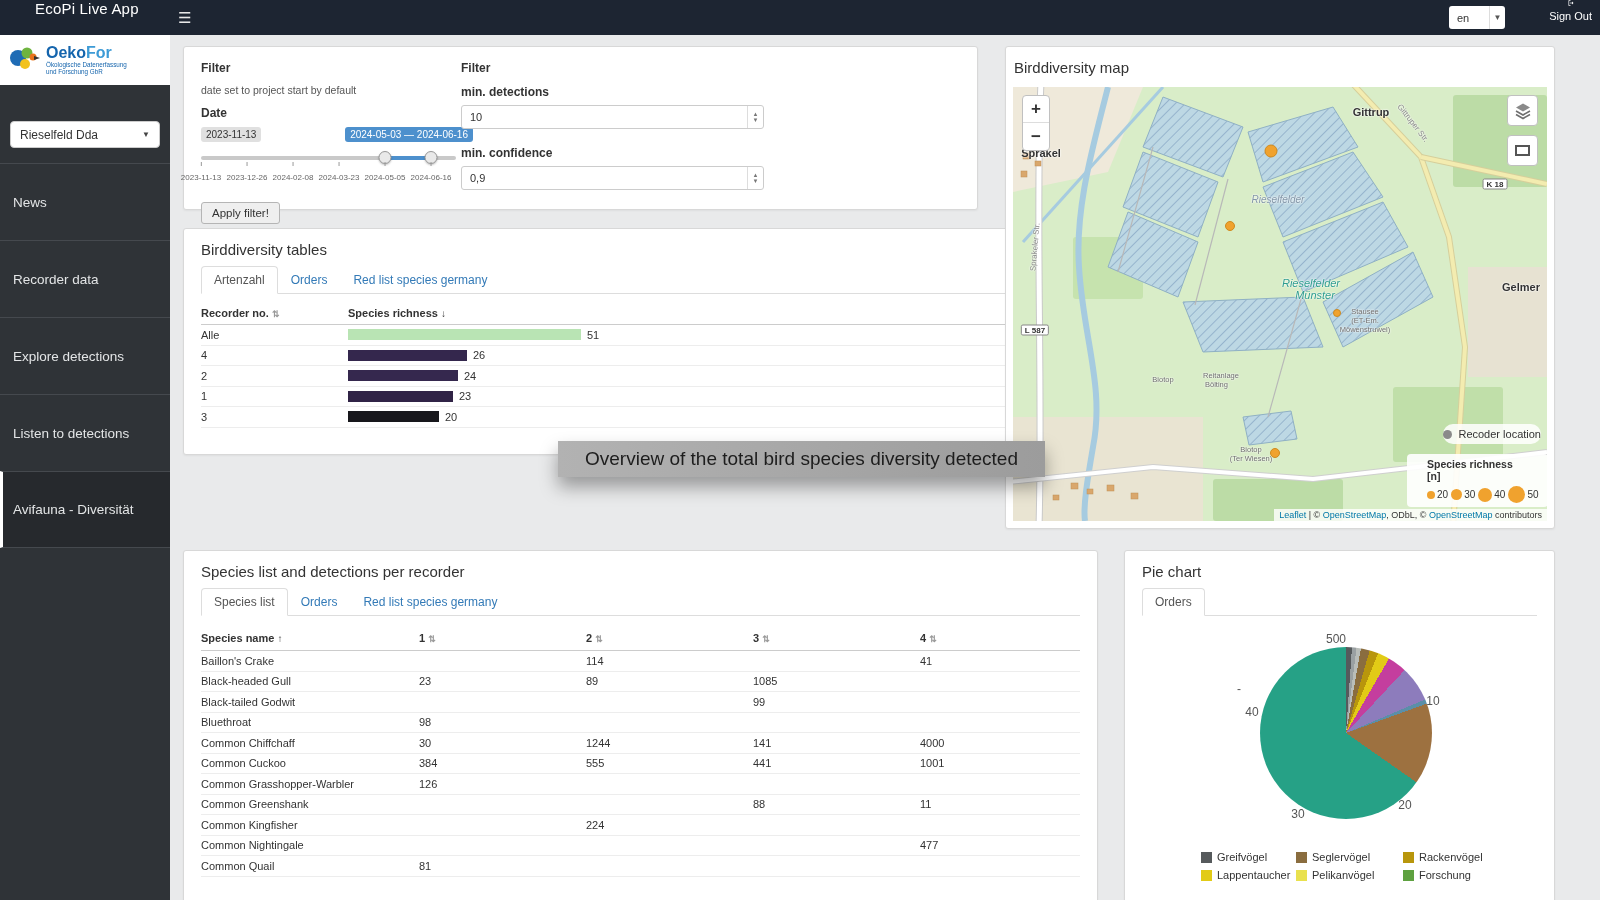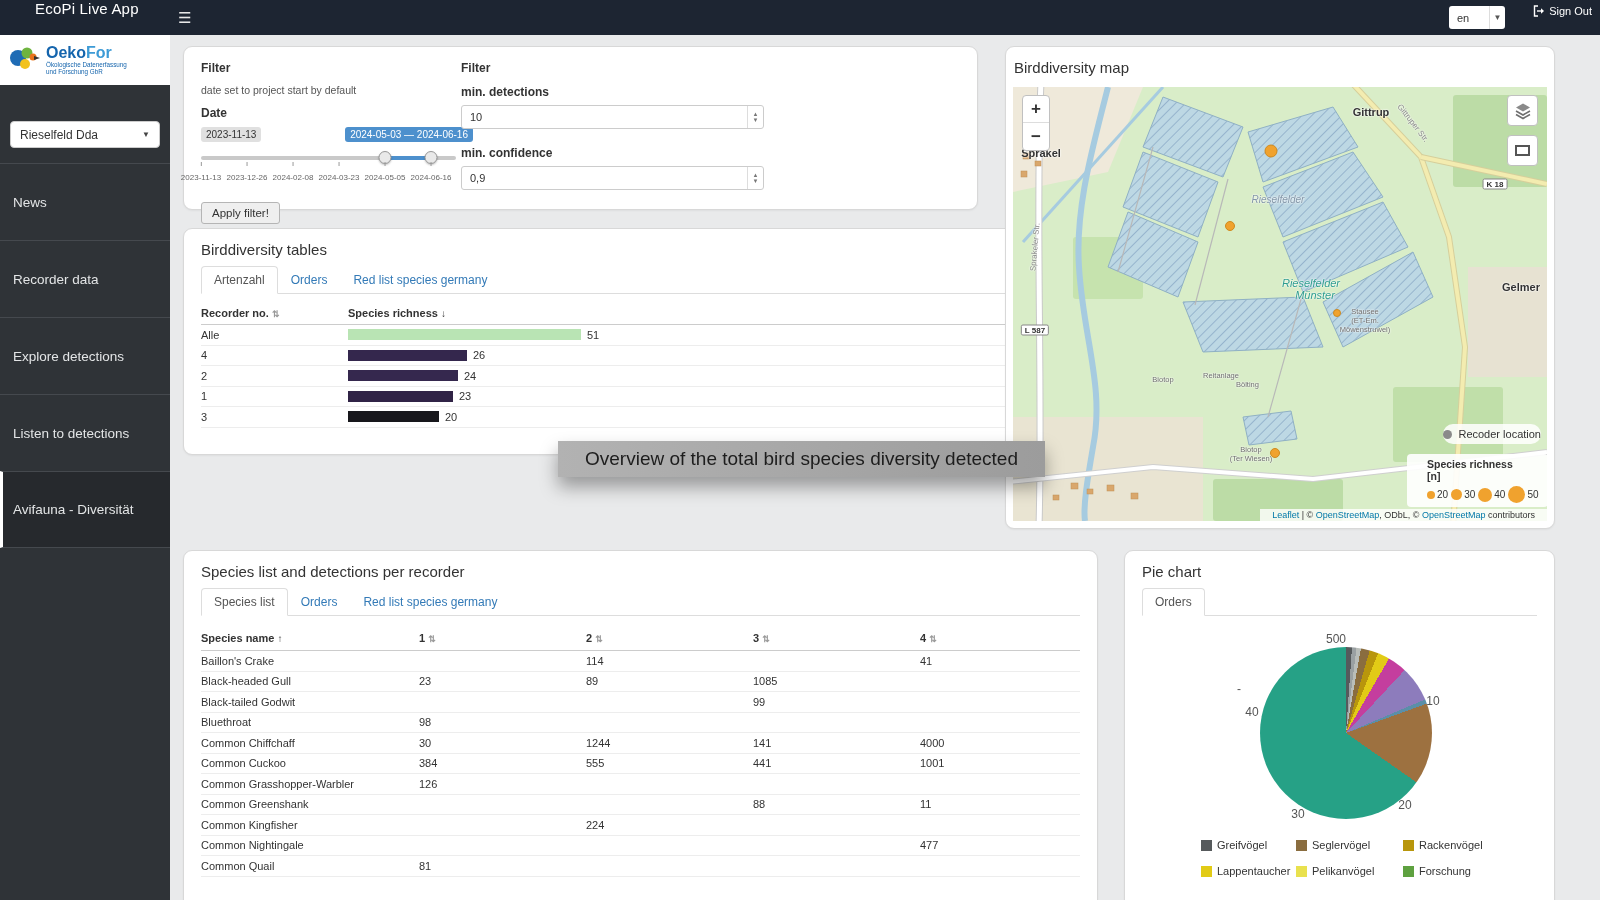--- a/index.html
+++ b/index.html
@@ -13,40 +13,40 @@
             display:flex; align-items:flex-start; color:#fff; }
   .topbar-title { margin-left:35px; font-size:15px; font-weight:500; letter-spacing:.2px; }
   .hamburger { position:absolute; left:178px; top:0; height:35px; display:flex; align-items:center;
                font-size:15px; color:#e8e8e8; cursor:pointer; }
   .lang-box { position:absolute; right:95px; top:6px; width:56px; height:23px; background:#fff;
               border-radius:3px; display:flex; align-items:center; font-size:11px; color:#333; }
   .lang-box .lang-val { flex:1; padding-left:8px; }
   .lang-box .lang-caret { width:16px; border-left:1px solid #ddd; height:100%; display:flex;
               align-items:center; justify-content:center; color:#555; font-size:8px; }
   .signout { position:absolute; right:8px; top:0; height:22px; display:flex; align-items:center;
-             gap:4px; font-size:11px; color:#fff; cursor:pointer; }
+             gap:4px; font-size:11px; color:#fff; cursor:pointer;flex-direction:column; }
   
   .sidebar { position:absolute; top:35px; left:0; bottom:0; width:170px; background:#2f3337; z-index:30; }
   .logo-block { height:50px; background:#fff; display:flex; align-items:center; padding:3px 6px; gap:4px; }
   .logo-text .brand { font-size:16px; font-weight:bold; line-height:16px; }
   .logo-text .brand .b1 { color:#1565ad; }
   .logo-text .brand .b2 { color:#3d9bd6; }
   .logo-text .sub { font-size:6.3px; color:#1565ad; line-height:7px; }
   .project-select { margin:36px 10px 0 10px; height:27px; background:#fff; border:1px solid #ccc;
                     border-radius:4px; display:flex; align-items:center; justify-content:space-between;
                     padding:0 9px; font-size:12px; color:#333; cursor:pointer; }
   .project-select .caret { font-size:8px; color:#444; }
   .nav { position:absolute; top:128px; left:0; right:0; }
   .nav-item { height:77px; border-top:1px solid #45494e; display:flex; align-items:center;
               padding-left:13px; color:#e3e5e6; font-size:13.5px; cursor:pointer; }
   .nav-item.active { background:#26292d; border-left:3px solid #fff; padding-left:10px; }
   .nav-item:last-child { border-bottom:1px solid #45494e; }
   
   .main { position:absolute; left:170px; top:35px; right:0; bottom:0; background:#e9eaeb; overflow:hidden; }
-  .card { position:absolute; background:#fff; border:1px solid #d8d8d8; border-radius:9px;
+  .card { position:absolute; background:#fff; border:1px solid #d8d8d8; border-radius:3px;
           box-shadow:0 1px 2px rgba(0,0,0,.05); }
   .card-title { font-size:15px; color:#333; padding:12px 0 4px 17px; }
   
   .tabs { display:flex; border-bottom:1px solid #ddd; margin:4px 17px 0 17px; }
   .tab { padding:6px 12px; font-size:12px; color:#337ab7; cursor:pointer; border:1px solid transparent;
          margin-bottom:-1px; border-radius:4px 4px 0 0; }
   .tab.active { color:#555; background:#fff; border-color:#ddd #ddd #fff #ddd; }
   
   #filter-card { left:13px; top:11px; width:795px; height:164px; }
   .filter-left { position:absolute; left:17px; top:14px; width:272px; }
@@ -119,36 +119,36 @@
                 font-size:8px; font-weight:bold; color:#333; padding:0px 3px; transform:translate(-50%,-50%); }
   .loc-pill { position:absolute; right:6px; top:337px; background:rgba(255,255,255,.85); border-radius:13px;
               padding:4px 0; font-size:11px; color:#333; display:flex; align-items:center; gap:6px; z-index:5; }
   .loc-dot { width:9px; height:9px; border-radius:50%; background:#8a8a8a; }
   .rich-box { position:absolute; left:394px; top:367px; width:141px; background:rgba(255,255,255,.9);
               border-radius:4px; padding:4px 20px; z-index:5; }
   .rich-title { font-size:10.5px; font-weight:bold; color:#333; }
   .rich-row { display:flex; align-items:center; gap:3px; margin-top:4px; }
   .rich-item { display:flex; align-items:center; gap:2px; font-size:10px; color:#333; }
   .rich-circ { border-radius:50%; background:#f0a22e; }
-  .attribution { position:absolute; right:0; bottom:0; background:rgba(255,255,255,.8); padding:1px 12px;
+  .attribution { position:absolute; right:0; bottom:0; background:rgba(255,255,255,.8); padding:1px 5px;
                  font-size:9px; color:#333; z-index:5; }
   .attr-link { color:#0078a8; }
   
   #species-card { left:13px; top:515px; width:915px; height:360px; }
   .sp-table { margin:10px 17px 0 17px; }
   .sp-head { display:grid; grid-template-columns:218px 167px 167px 167px 1fr; font-size:11px;
              font-weight:bold; padding:6px 0; border-bottom:1px solid #ccc; }
   .sp-row { display:grid; grid-template-columns:218px 167px 167px 167px 1fr; height:20.5px;
             align-items:center; border-bottom:1px solid #ededed; font-size:11px; color:#333; }
   
   #pie-card { left:954px; top:515px; width:431px; height:360px; }
   .pie { position:absolute; left:135px; top:96px; width:172px; height:172px; border-radius:50%; }
   .pie-label { position:absolute; font-size:12px; color:#555; transform:translate(-50%,-50%); z-index:3; }
-  .pie-legend { position:absolute; left:76px; top:288px; display:grid;
-                grid-template-columns:95px 107px 130px; row-gap:14px; }
+  .pie-legend { position:absolute; left:76px; top:300px; display:grid;
+                grid-template-columns:95px 107px 130px; row-gap:6px; }
   .pl-item { display:flex; align-items:center; gap:5px; font-size:11px; color:#333; }
   .pl-swatch { width:11px; height:11px; flex:0 0 auto; }
 </style>
 </head>
 <body>
 
 <div class="topbar">
   <div class="topbar-title">EcoPi Live App</div>
   <div class="hamburger">☰</div>
   <div class="lang-box">
@@ -383,21 +383,21 @@
           <div class="map-label ml-place" style="left: 358px; top: 25px;">Gittrup</div>
           <div class="map-label ml-place" style="left: 28px; top: 66px;">Sprakel</div>
           <div class="map-label ml-place" style="left: 508px; top: 200px;">Gelmer</div>
           <div class="map-label ml-area" style="left: 265px; top: 112px;">Rieselfelder</div>
           <div class="map-label ml-area2" style="left: 298px; top: 196px;">Rieselfelder</div>
           <div class="map-label ml-area2" style="left: 302px; top: 208px;">Münster</div>
           <div class="map-label ml-tiny" style="left: 352px; top: 224px;">Stausee</div>
           <div class="map-label ml-tiny" style="left: 352px; top: 233px;">(ET-Em.</div>
           <div class="map-label ml-tiny" style="left: 352px; top: 242px;">Möwenstruwel)</div>
           <div class="map-label ml-tiny" style="left: 208px; top: 288px;">Reitanlage</div>
-          <div class="map-label ml-tiny" style="left: 227px; top: 297px; padding-left: 15px;">Bölting</div>
+          <div class="map-label ml-tiny" style="left: 196px; top: 297px; padding-left: 15px;">Bölting</div>
           <div class="map-label ml-tiny" style="left: 238px; top: 362px;">Biotop</div>
           <div class="map-label ml-tiny" style="left: 238px; top: 371px;">(Ter Wiesen)</div>
           <div class="map-label ml-tiny" style="left: 150px; top: 292px;">Biotop</div>
           <div class="map-label ml-street" style="left: 22px; top: 160px; transform: translate(-50%, -50%) rotate(-85deg);">Sprakeler Str.</div>
           <div class="map-label ml-street" style="left: 400px; top: 36px; transform: translate(-50%, -50%) rotate(52deg);">Gittruper Str.</div>
           <div class="road-badge" style="left: 482px; top: 97px;">K 18</div>
           <div class="road-badge" style="left: 22px; top: 243px;">L 587</div>
         </div>
       <div class="loc-pill">
         <span class="loc-dot"></span>

